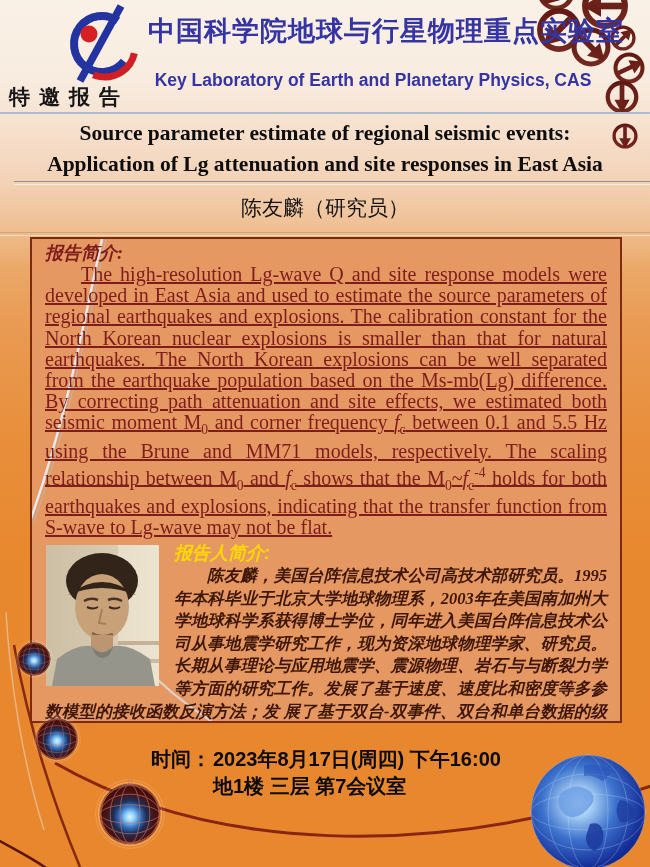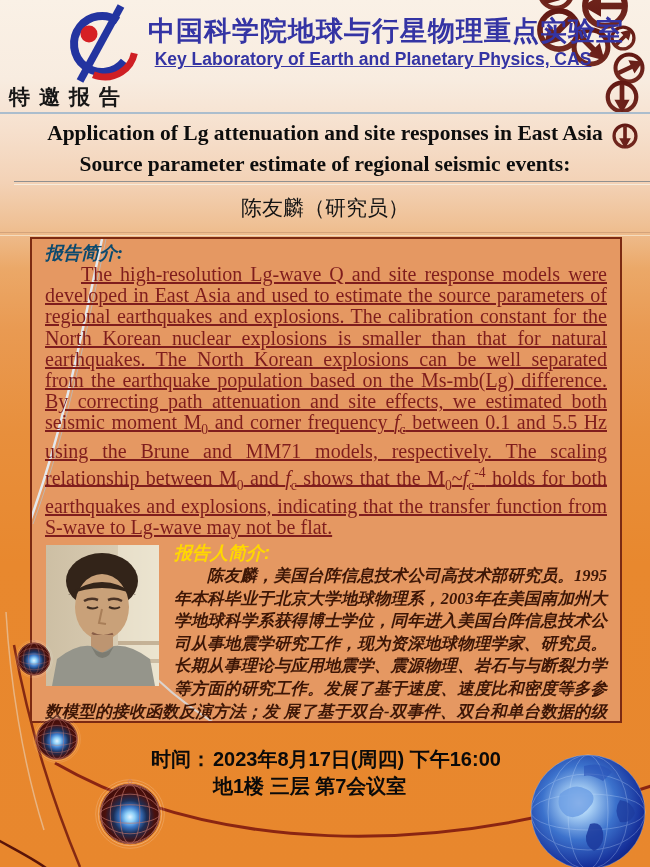--- a/index.html
+++ b/index.html
@@ -14,21 +14,21 @@
       #e8882e 65%, #e8872d 100%);
   }
   .layer-under{position:absolute;inset:0;z-index:1;pointer-events:none;}
   .layer-over{position:absolute;inset:0;z-index:5;pointer-events:none;}
   .content{position:absolute;inset:0;z-index:2;}
 
   
   .logo{position:absolute;left:58px;top:4px;width:92px;height:80px;}
   .org{position:absolute;left:148px;top:13px;width:450px;text-align:center;color:#3434a4;}
   .org-cn{font-size:27px;font-weight:600;letter-spacing:1px;white-space:nowrap;}
-  .org-en{font-size:17.5px;font-weight:bold;margin-top:0;white-space:nowrap;text-decoration:underline;}
+  .org-en{font-size:17.5px;font-weight:bold;margin-top:21px;white-space:nowrap;}
   .talk-type{position:absolute;top:83px;left:0;width:100%;text-align:left;
     font-family:"Liberation Serif",serif;font-weight:bold;font-size:21px;
     letter-spacing:9px;text-indent:9px;color:#171717;}
   .rule1{position:absolute;top:112px;left:0;width:650px;height:0;
     border-top:2px solid #abbdcd;}
 
   
   .talk-title{position:absolute;top:118px;left:0;width:100%;text-align:center;
     font-family:"Liberation Serif",serif;font-weight:bold;font-size:21.5px;
     line-height:31px;color:#0d0d0d;}
@@ -38,21 +38,21 @@
     font-family:"Liberation Serif",serif;font-size:21px;color:#141414;}
   .rule3{position:absolute;top:232px;left:0;width:650px;height:2px;
     border-top:1px solid #cf9f78;border-bottom:1px solid #f6e3c9;opacity:.85;}
 
   
   .box{position:absolute;left:30px;top:237px;width:592px;height:486px;
     box-sizing:border-box;background:#e59862;border:2px solid #7c2a12;}
   .box-curves{position:absolute;inset:0;z-index:0;}
   .box-content{position:relative;z-index:1;padding:3px 13px 0 13px;overflow:hidden;height:479px;}
   .abs-heading{font-family:"Liberation Serif",serif;font-style:italic;font-weight:bold;
-    font-size:18px;line-height:22px;color:#0c4a6e;}
+    font-size:18px;line-height:22px;color:#7f1d1d;}
   .abs-body{font-family:"Liberation Serif",serif;font-size:20px;line-height:21.2px;
     text-align:justify;text-indent:36px;color:#7f1d1d;text-decoration:underline;}
   .abs-body sub{font-size:68%;}
   .abs-body sup{font-size:68%;}
 
   .bio{margin-top:4px;}
   .photo{float:left;width:113px;height:141px;margin:3px 15px 2px 1px;
     overflow:hidden;}
   .bio-heading{font-family:Liberation Sans, sans-serif;font-style:italic;font-weight:bold;
     font-size:18px;line-height:23px;color:#ffd800;padding-left:28px;}
@@ -153,22 +153,22 @@
     </svg>
     <div class="org">
       <div class="org-cn">中国科学院地球与行星物理重点实验室</div>
       <div class="org-en">Key Laboratory of Earth and Planetary Physics, CAS</div>
     </div>
     <div class="talk-type">特邀报告</div>
     <div class="rule1"></div>
   </div>
 
   <div class="talk-title">
+    <div>Source parameter estimate of regional seismic events:</div>
     <div>Application of Lg attenuation and site responses in East Asia</div>
-    <div>Source parameter estimate of regional seismic events:</div>
   </div>
   <div class="rule2"></div>
   <div class="speaker">陈友麟（研究员）</div>
   <div class="rule3"></div>
 
   <div class="box">
     <svg class="box-curves" width="588" height="482" viewBox="0 0 588 482">
       <path d="M70,0 C50,95 30,195 -3,285" fill="none" stroke="#e4edf5" stroke-width="2.5" opacity="0.95"></path>
       <path d="M74,0 C54,95 34,195 1,285" fill="none" stroke="#a8c8de" stroke-width="1" opacity="0.6"></path>
       <path d="M58,350 C85,405 125,448 182,484" fill="none" stroke="#d8e2ea" stroke-width="2" opacity="0.8"></path>

